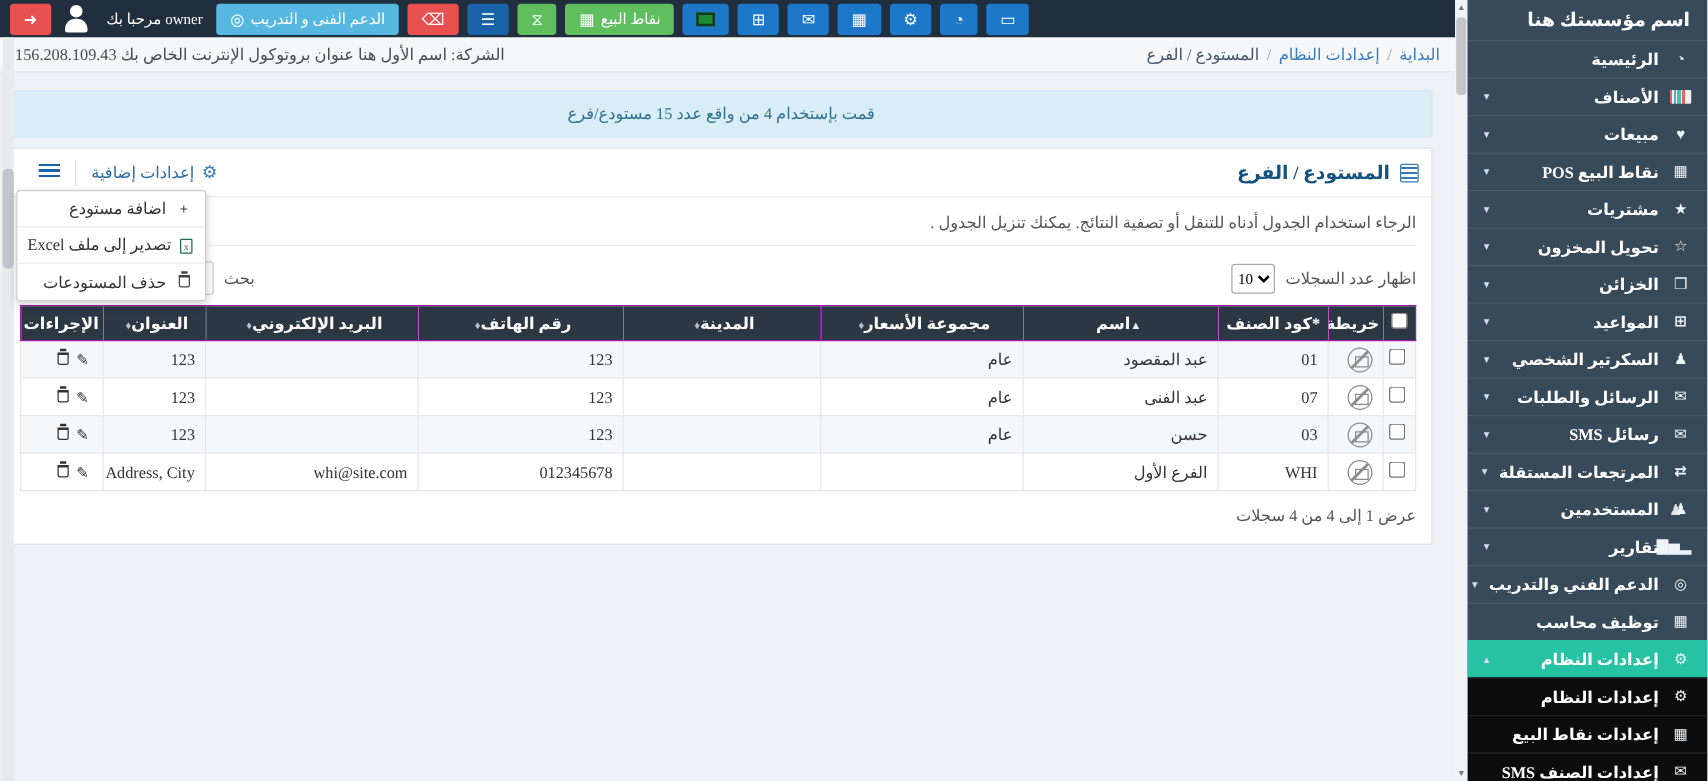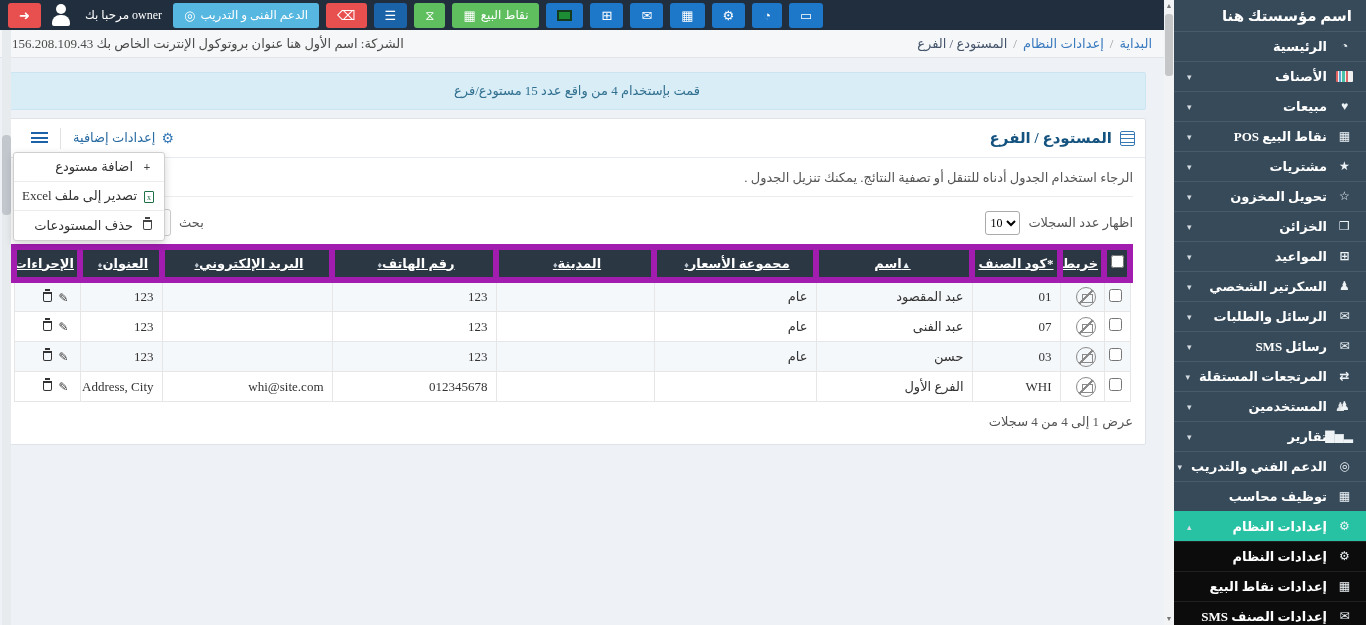--- a/index.html
+++ b/index.html
@@ -70,21 +70,21 @@
   .instruction { font-size:13px; color:#555; padding:4px 0 10px; border-bottom:1px solid #ececec; margin-bottom:12px; }
   .controls { display:flex; align-items:center; justify-content:space-between; margin-bottom:8px; }
   .lenctl,.searchctl { display:flex; align-items:center; gap:8px; font-size:13px; color:#555; }
   .lenctl select { width:35px; height:24px; border:1px solid #aaa; border-radius:3px; background:#fff;
                    font-family:inherit; font-size:12px; direction:ltr; }
   .searchctl input { width:150px; height:27px; border:1px solid #ccc; border-radius:3px; padding:0 6px; font-family:inherit; }
 
   
   table.grid { width:100%; border-collapse:collapse; table-layout:fixed; }
   .grid th { background:#2b3743; color:#fff; font-size:13px; font-weight:bold; text-align:center;
-             padding:5px 3px; border:6px solid #a21caf; position:relative; white-space:nowrap; overflow:hidden;text-decoration:underline; }
+             padding:5px 3px; border:1px solid #a21caf; position:relative; white-space:nowrap; overflow:hidden; }
   .grid td { border:1px solid #e6e6e6; padding:4px 8px; font-size:13px; color:#333; height:30px;
              text-align:right; white-space:nowrap; overflow:hidden; }
   .grid tr.odd td { background:#f5f8fa; }
   .sort-both { color:#b9c2cc; font-size:9px; margin-left:4px; }
   .sort-asc { color:#e8edf2; font-size:9px; margin-right:3px; }
   .cell-c { text-align:center; }
   .noimg { position:relative; display:inline-block; width:20px; height:20px; border:1px solid #8a8a8a; border-radius:50%;
            background:linear-gradient(135deg,transparent 45%,#8a8a8a 45%,#8a8a8a 53%,transparent 53%); vertical-align:middle; }
   .noimg::after { content:""; position:absolute; left:5px; top:6px; width:9px; height:7px; border:1px solid #8a8a8a; }
   .actions { direction:ltr; text-align:center; color:#2f80c9; }

